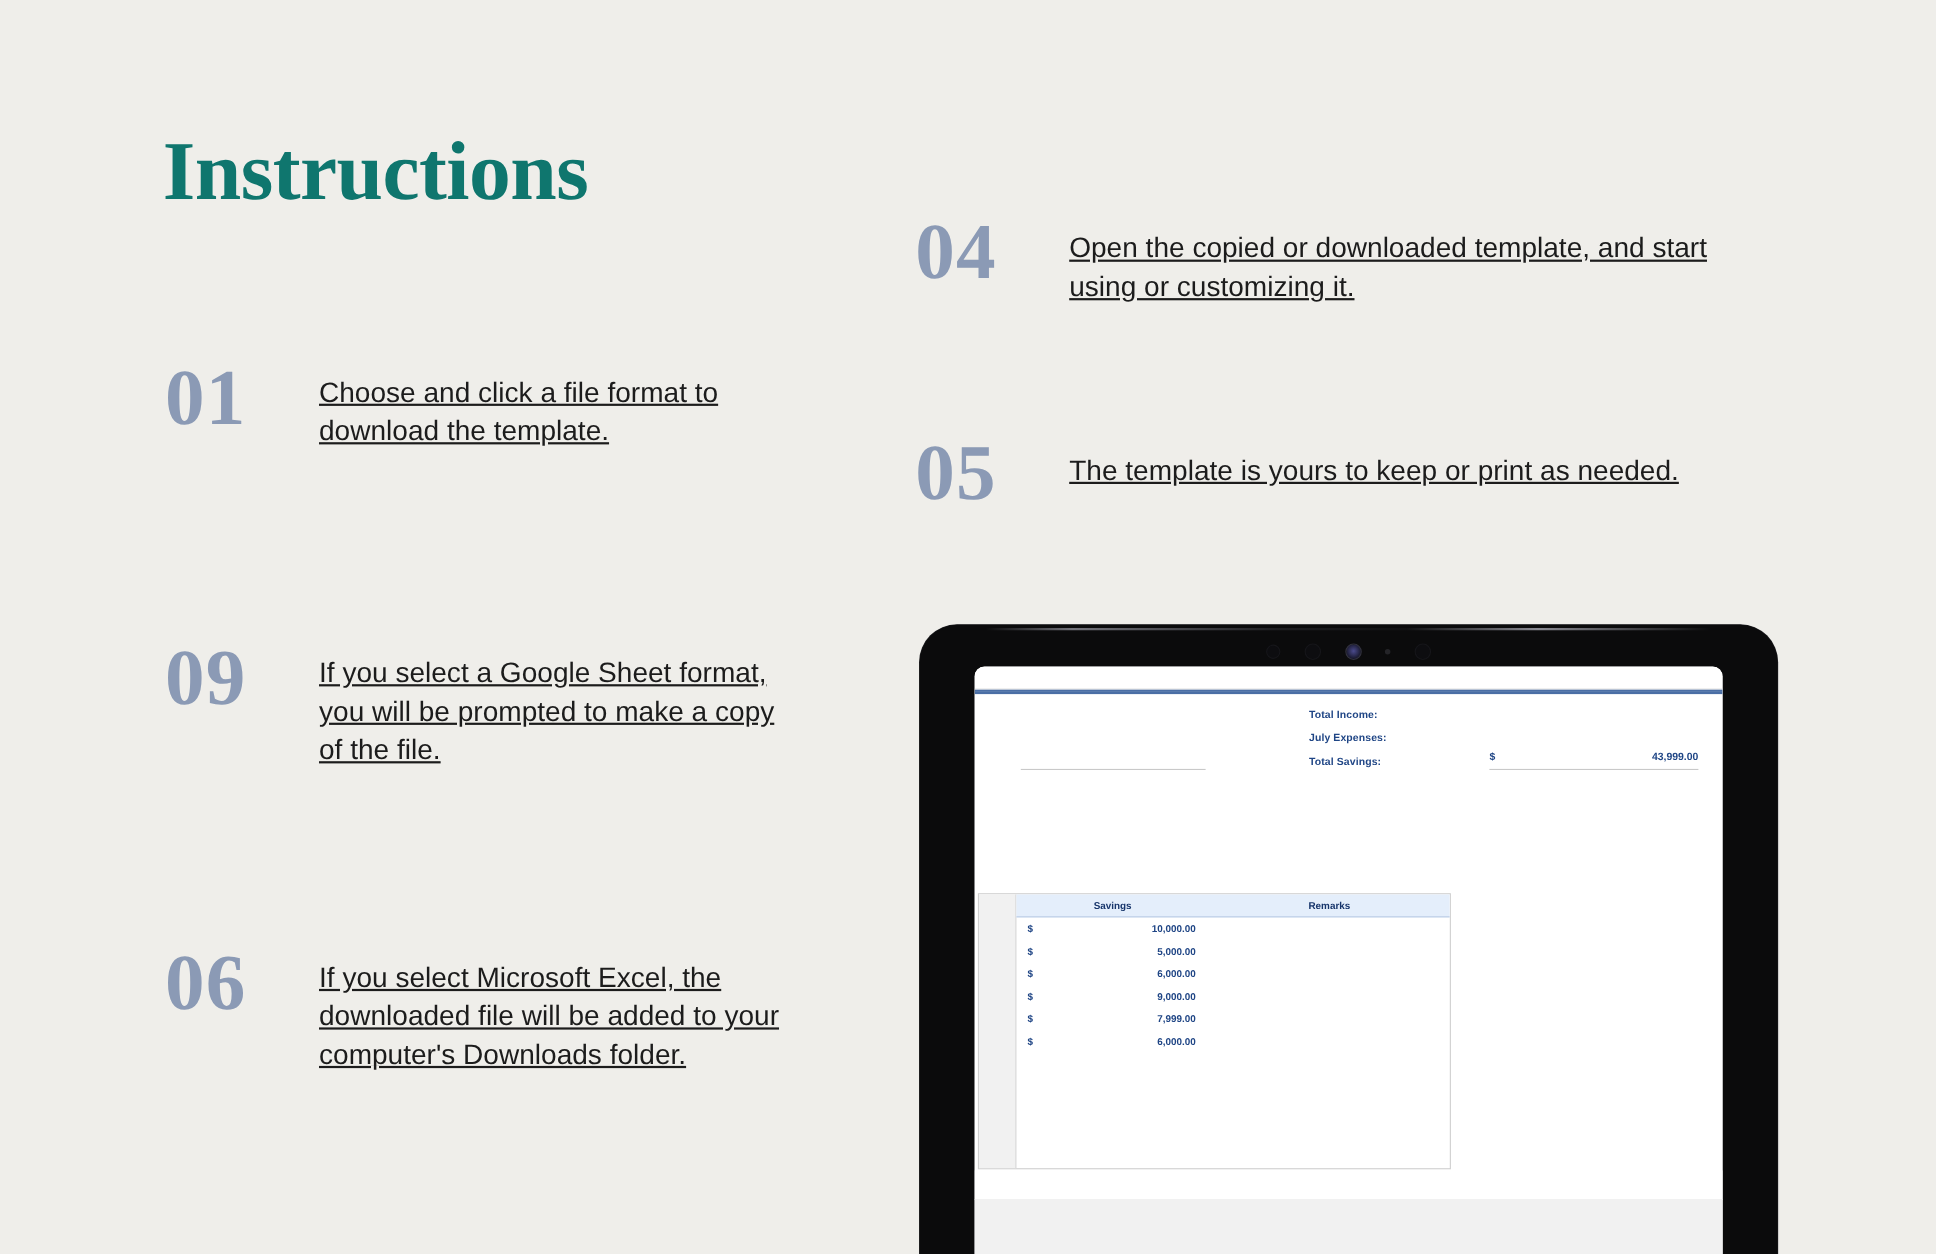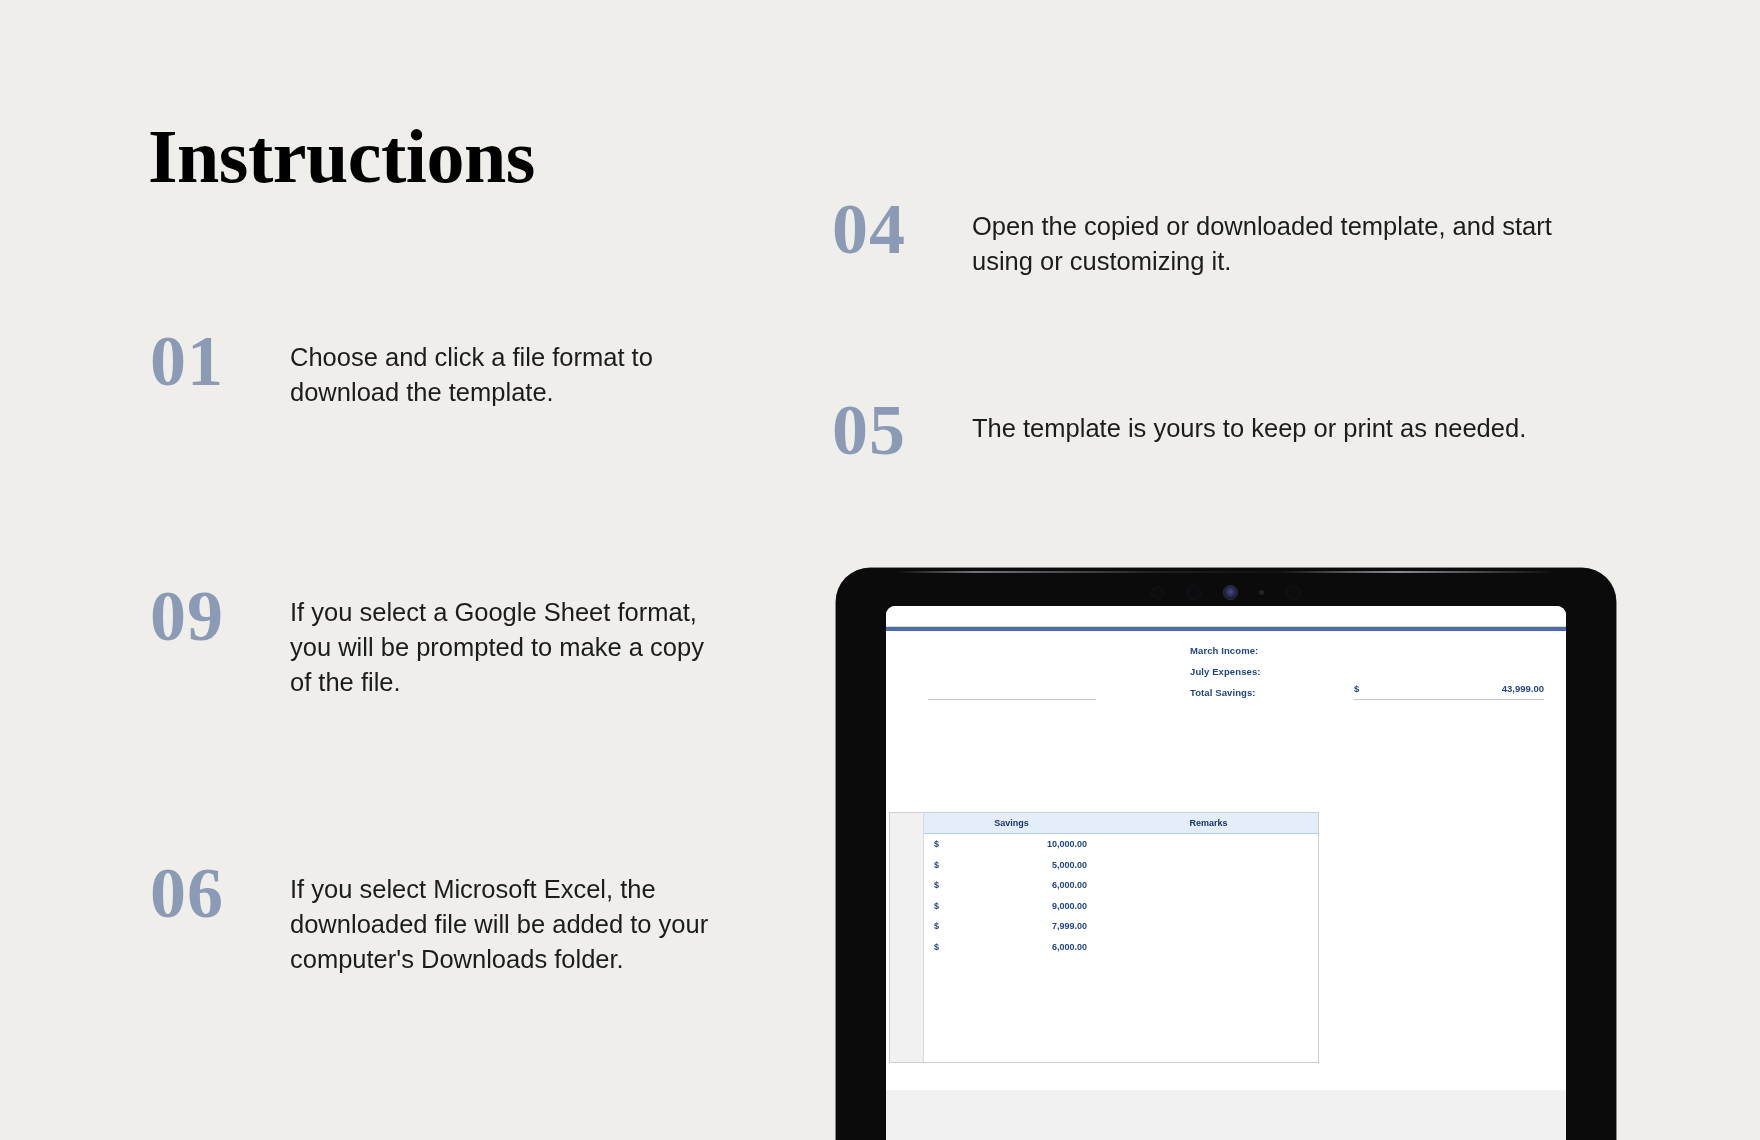--- a/index.html
+++ b/index.html
@@ -17,21 +17,21 @@
 
   
   #page-title {
     position: absolute;
     left: 148px;
     top: 118px;
     font-family: "Liberation Serif", serif;
     font-weight: bold;
     font-size: 76px;
     letter-spacing: -0.5px;
-    color: #000000;
+    color: #0f766e;
     line-height: 1;
   }
 
   
   .step {
     position: absolute;
     display: flex;
     align-items: flex-start;
   }
   .step-num {
@@ -43,20 +43,21 @@
     flex: 0 0 auto;
     width: 140px;
     letter-spacing: 1px;
   }
   .step-text {
     font-family: "Liberation Sans", sans-serif;
     font-size: 25.5px;
     line-height: 1.38;
     color: #1c1c1c;
     padding-top: 10px;
+    text-decoration: underline;
   }
 
   #step-01 { left: 150px; top: 330px; width: 560px; }
   #step-02 { left: 150px; top: 585px; width: 560px; }
   #step-03 { left: 150px; top: 862px; width: 580px; }
   #step-04 { left: 832px; top: 198px; width: 760px; }
   #step-05 { left: 832px; top: 400px; width: 760px; }
 
   #step-04 .step-text, #step-05 .step-text { padding-top: 11px; }
   #step-05 .step-num { line-height: 0.86; }
@@ -325,21 +326,21 @@
     <div id="sheet-toolbar-strip"></div>
 
     <div id="sheet-body">
 
       <div class="rule"></div>
       <div class="rule"></div>
 
       <div id="totals-block">
         <div id="divider-left"></div>
 
-        <div class="total-row" id="total-income">March Income:</div>
+        <div class="total-row" id="total-income">Total Income:</div>
         <div class="total-row" id="total-expense">July Expenses:</div>
         <div class="total-row" id="total-savings">Total Savings:</div>
 
         <div id="savings-value-box">
           <div class="line">
             <span>$</span>
             <span>43,999.00</span>
           </div>
         </div>
       </div>

